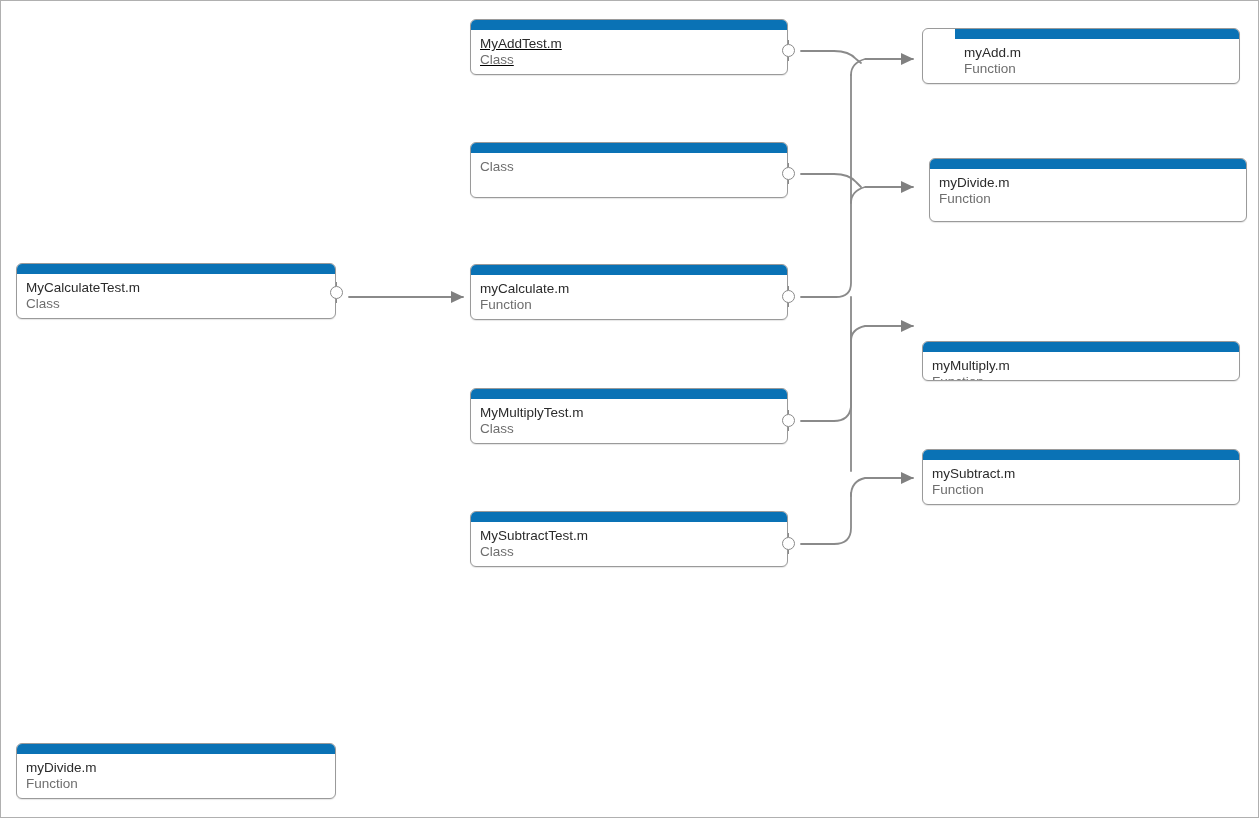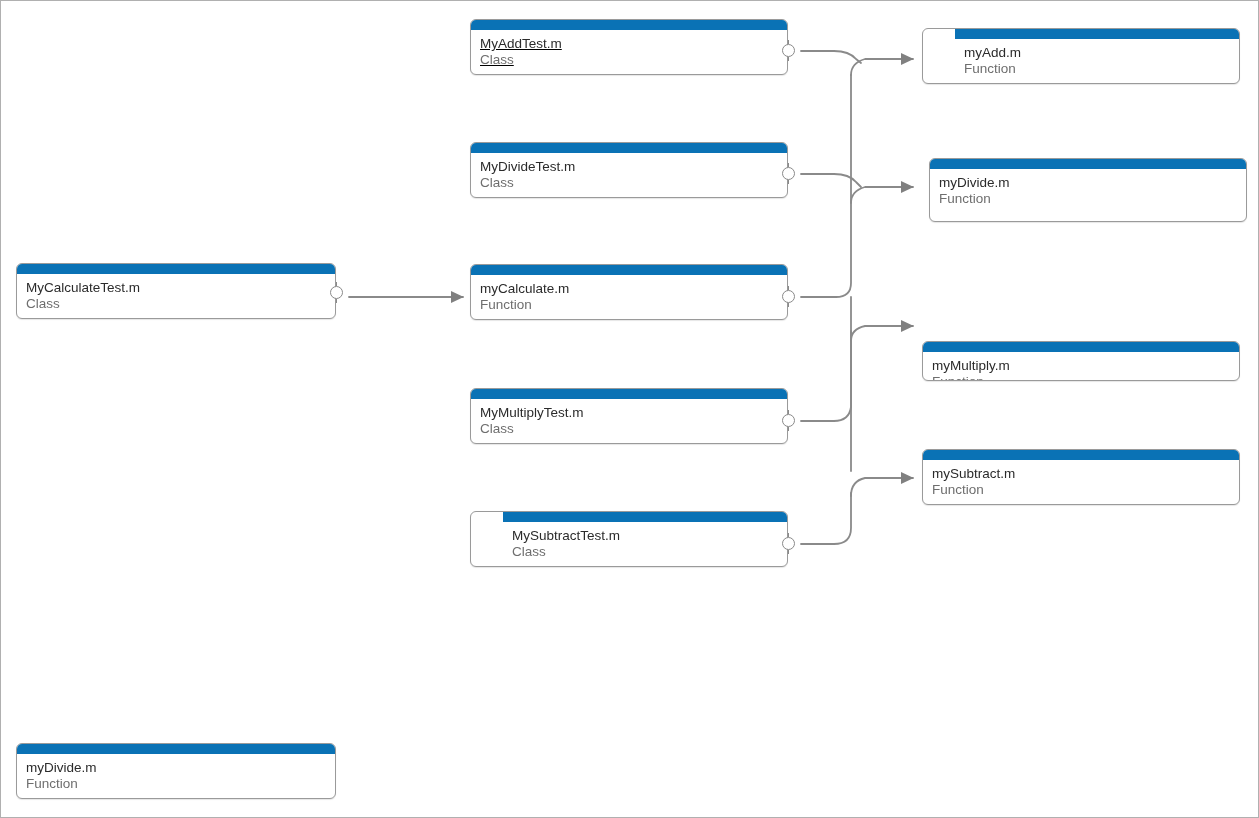--- a/index.html
+++ b/index.html
@@ -148,21 +148,20 @@
     <div class="node-body">
       <div class="node-title">MyAddTest.m</div>
       <div class="node-type">Class</div>
     </div>
   </div>
   <div class="port" style="left:781px; top:43px;"></div>
 
   <div class="node" style="left:469px; top:141px; width:318px; height:56px;">
     <div class="node-header"></div>
     <div class="node-body">
-      <div class="node-title">MyDivideTest.m</div>
       <div class="node-type">Class</div>
     </div>
   </div>
   <div class="port" style="left:781px; top:166px;"></div>
 
   <div class="node" style="left:469px; top:263px; width:318px; height:56px;">
     <div class="node-header"></div>
     <div class="node-body">
       <div class="node-title">myCalculate.m</div>
       <div class="node-type">Function</div>
@@ -172,21 +171,21 @@
 
   <div class="node" style="left:469px; top:387px; width:318px; height:56px;">
     <div class="node-header"></div>
     <div class="node-body">
       <div class="node-title">MyMultiplyTest.m</div>
       <div class="node-type">Class</div>
     </div>
   </div>
   <div class="port" style="left:781px; top:413px;"></div>
 
-  <div class="node" style="left:469px; top:510px; width:318px; height:56px;padding-left:32px;">
+  <div class="node" style="left:469px; top:510px; width:318px; height:56px;">
     <div class="node-header"></div>
     <div class="node-body">
       <div class="node-title">MySubtractTest.m</div>
       <div class="node-type">Class</div>
     </div>
   </div>
   <div class="port" style="left:781px; top:536px;"></div>
 
   <div class="node" style="left:921px; top:27px; width:318px; height:56px;padding-left:32px;">
     <div class="node-header"></div>

